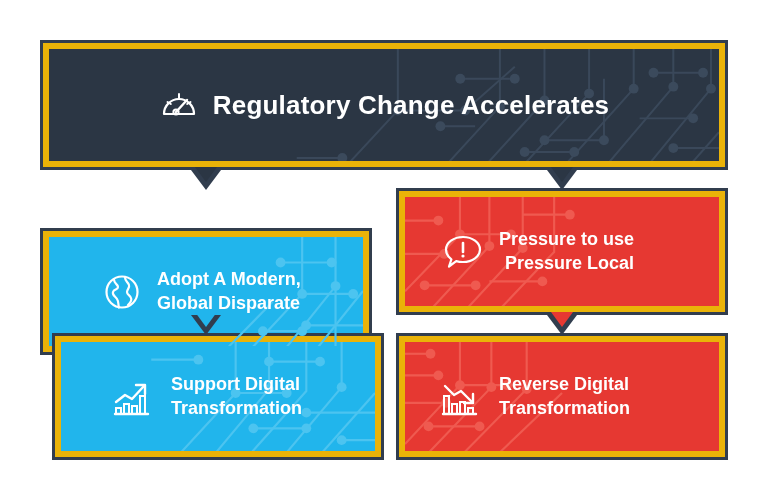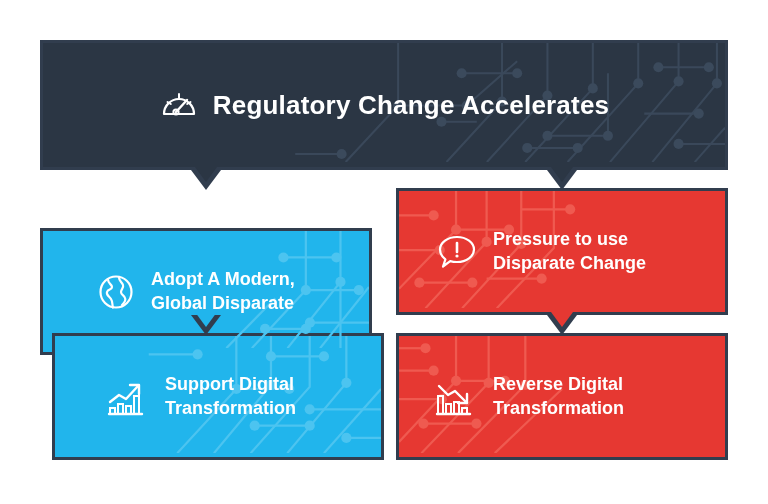--- a/index.html
+++ b/index.html
@@ -10,20 +10,21 @@
     overflow:hidden;
   }
   .canvas{position:relative;width:768px;height:504px;background:#fff;}
 
   
   .card{
     position:absolute;
     box-sizing:border-box;
     border:3px solid #313d4e;
     background:#eab308;
+    padding:6px;
   }
   .card-fill{
     position:relative;
     width:100%;height:100%;
     overflow:hidden;
     display:flex;
     align-items:center;
   }
   .card-inner{
     position:relative;
@@ -51,21 +52,21 @@
   
   #header-card{left:40px;top:40px;width:688px;height:130px;}
   #header-card .card-fill{background:#2b3644;justify-content:center;}
   .header-title{
     color:#ffffff;font-size:26px;font-weight:bold;letter-spacing:.2px;
     white-space:nowrap;
   }
 
   
   #card-adopt{left:40px;top:188px;width:332px;height:127px;margin-top:40px;}
-  #card-pressure{left:396px;top:188px;width:332px;height:127px;}
+  #card-pressure{left:396px;top:188px;width:332px;height:127px;text-align:right;}
   #card-support{left:40px;top:333px;width:332px;height:127px;margin-left:12px;}
   #card-reverse{left:396px;top:333px;width:332px;height:127px;}
 
   .fill-blue{background:#21b5ec;}
   .fill-red{background:#e63832;}
 
   .card-label{
     color:#ffffff;font-size:18px;font-weight:bold;line-height:1.28;
   }
   .card-inner{padding-left:52px;}
@@ -234,21 +235,21 @@
 
       <div class="card-inner">
         <svg class="icon" width="44" height="44" viewBox="0 0 44 44">
           <path d="M22 7 C31.4 7 39 12.6 39 19.5 C39 26.4 31.4 32 22 32 C19.6 32 17.3 31.7 15.2 31.1
                    L8 36.5 L10.4 29.3 C7 26.8 5 23.4 5 19.5 C5 12.6 12.6 7 22 7 Z" fill="none" stroke="#fff" stroke-width="2.2" stroke-linejoin="round"></path>
           <line x1="22" y1="13" x2="22" y2="22" stroke="#fff" stroke-width="2.6" stroke-linecap="round"></line>
           <circle cx="22" cy="26" r="1.6" fill="#fff"></circle>
         </svg>
         <div class="card-label">
           <div>Pressure to use</div>
-          <div>Disparate Change</div>
+          <div>Pressure Local</div>
         </div>
       </div>
     </div>
   </div>
   <div class="tail tail-outline" style="left:547px;top:315px;"></div>
   <div class="tail tail-fill" style="left:551px;top:312px;border-top-color:#e63832;"></div>
 
   <div class="card" id="card-support">
     <div class="card-fill fill-blue">
       <svg class="circuit" viewBox="0 0 320 115" preserveAspectRatio="none">

